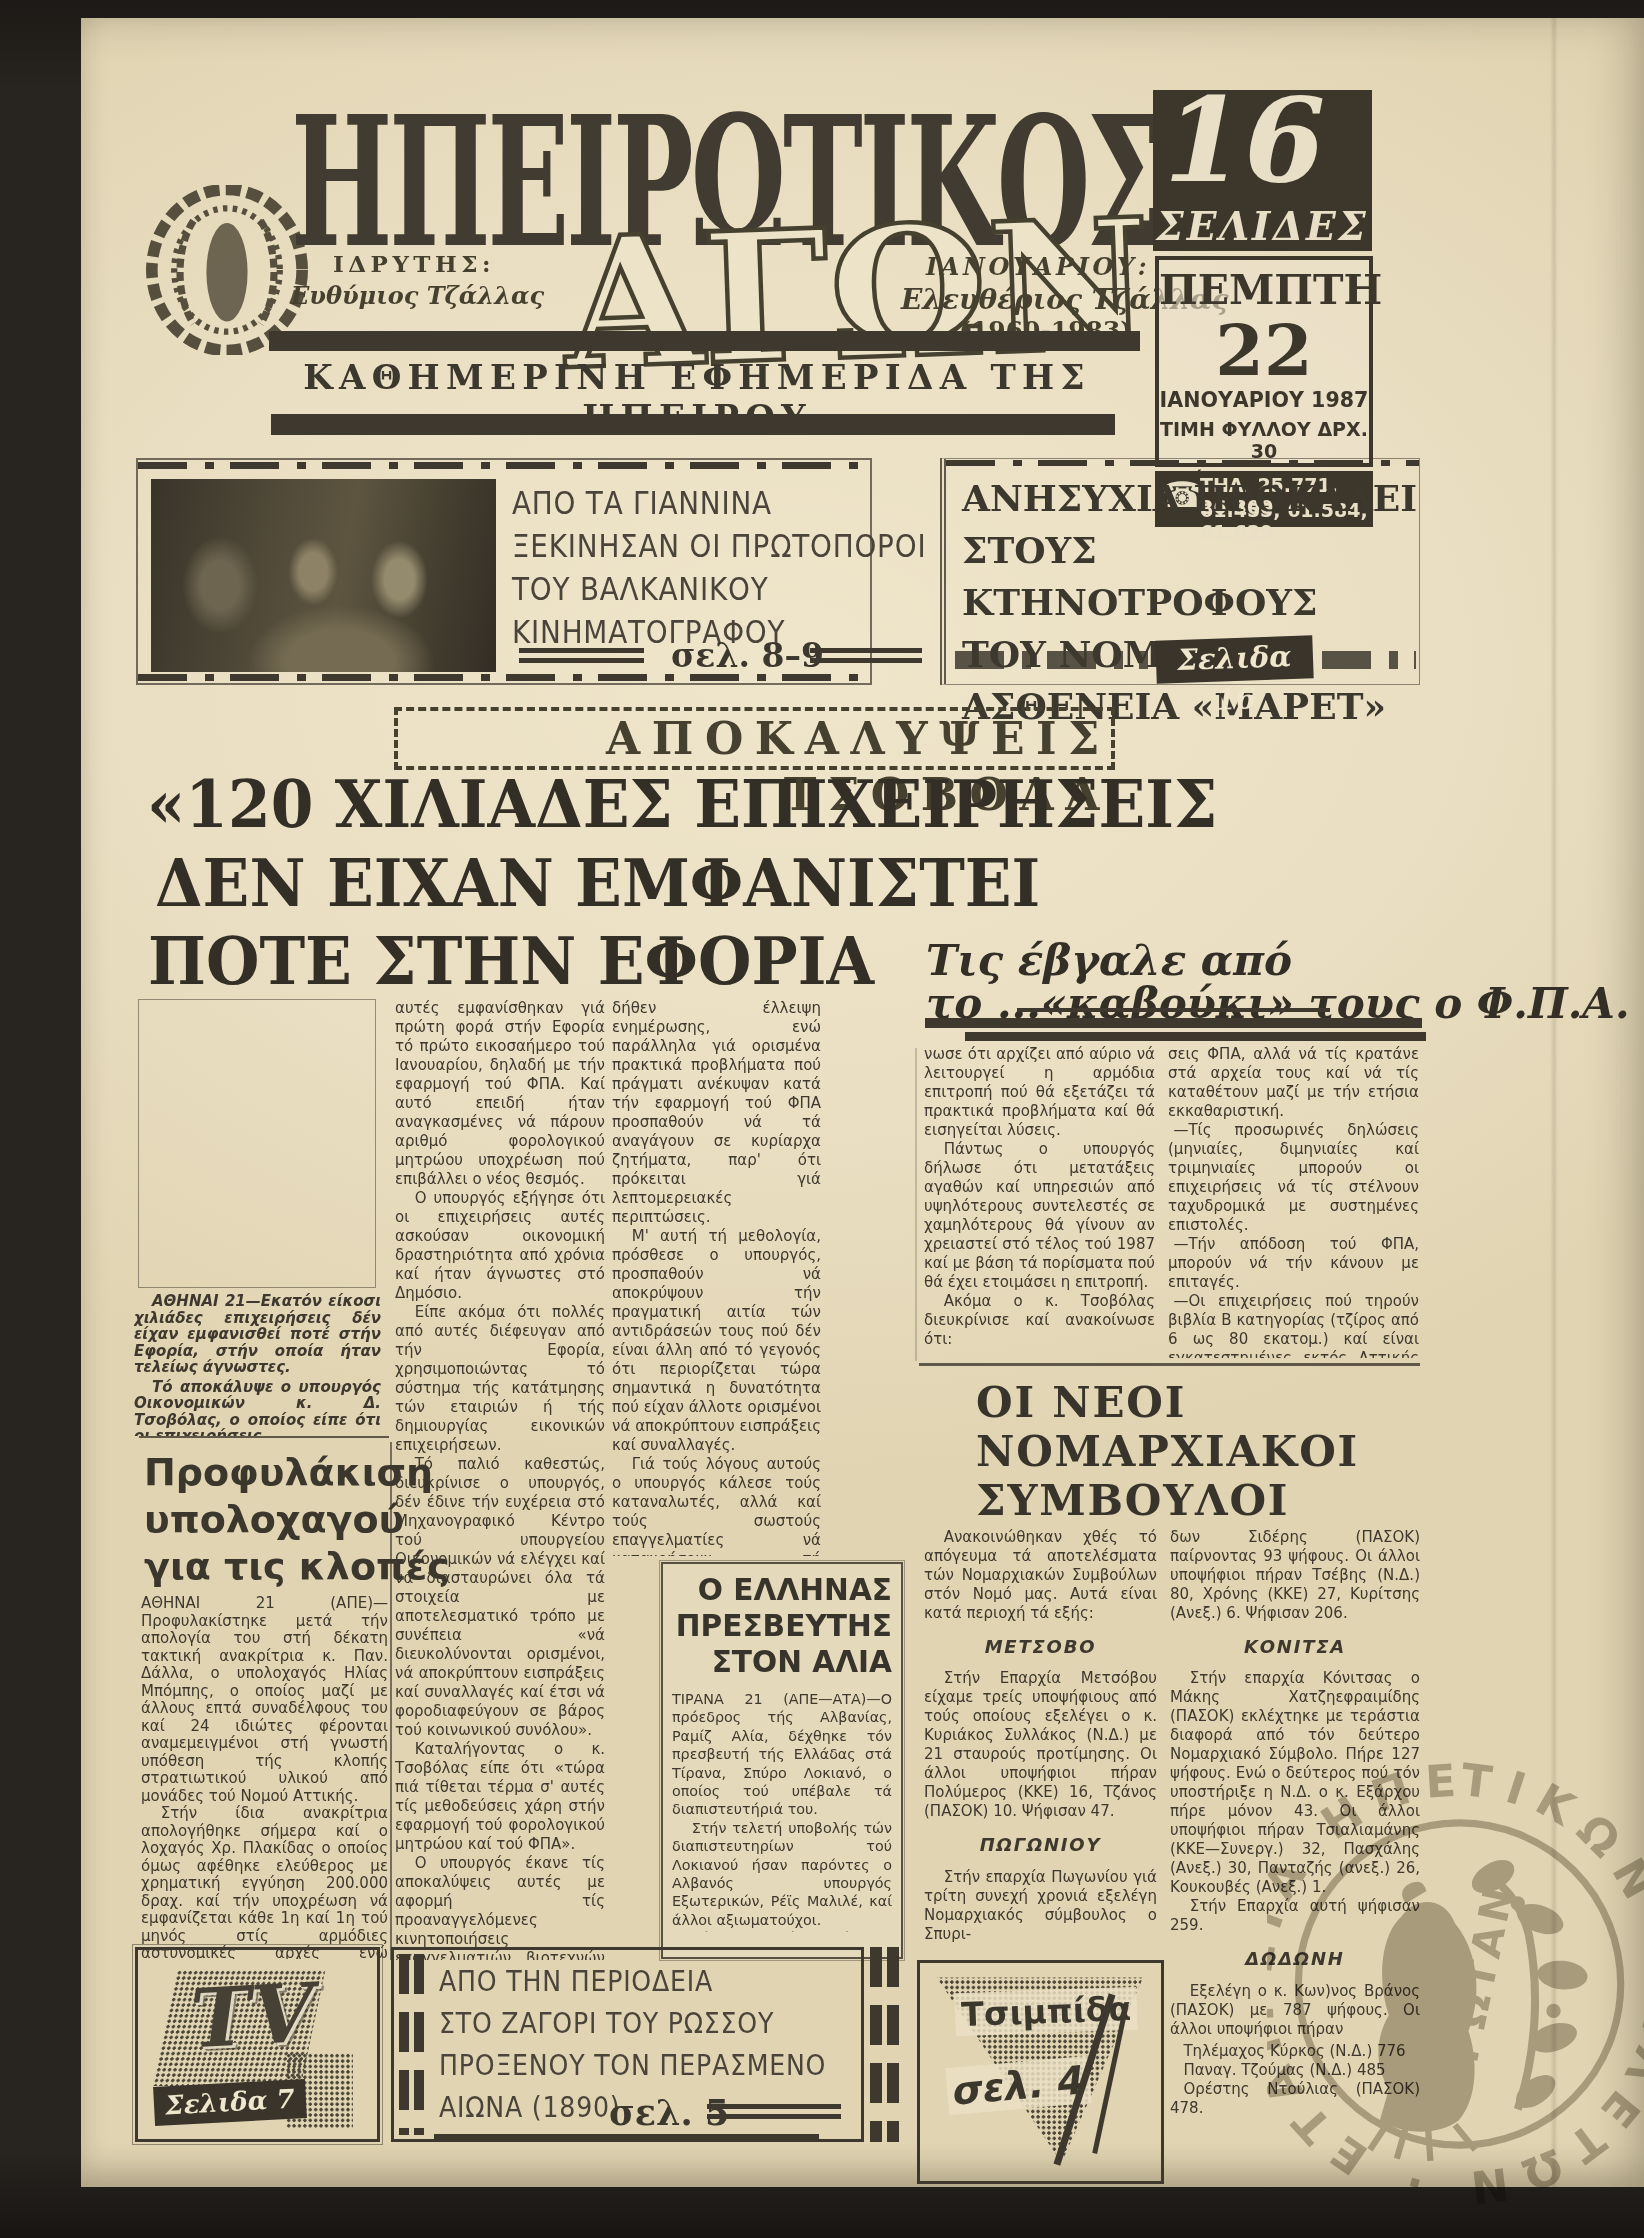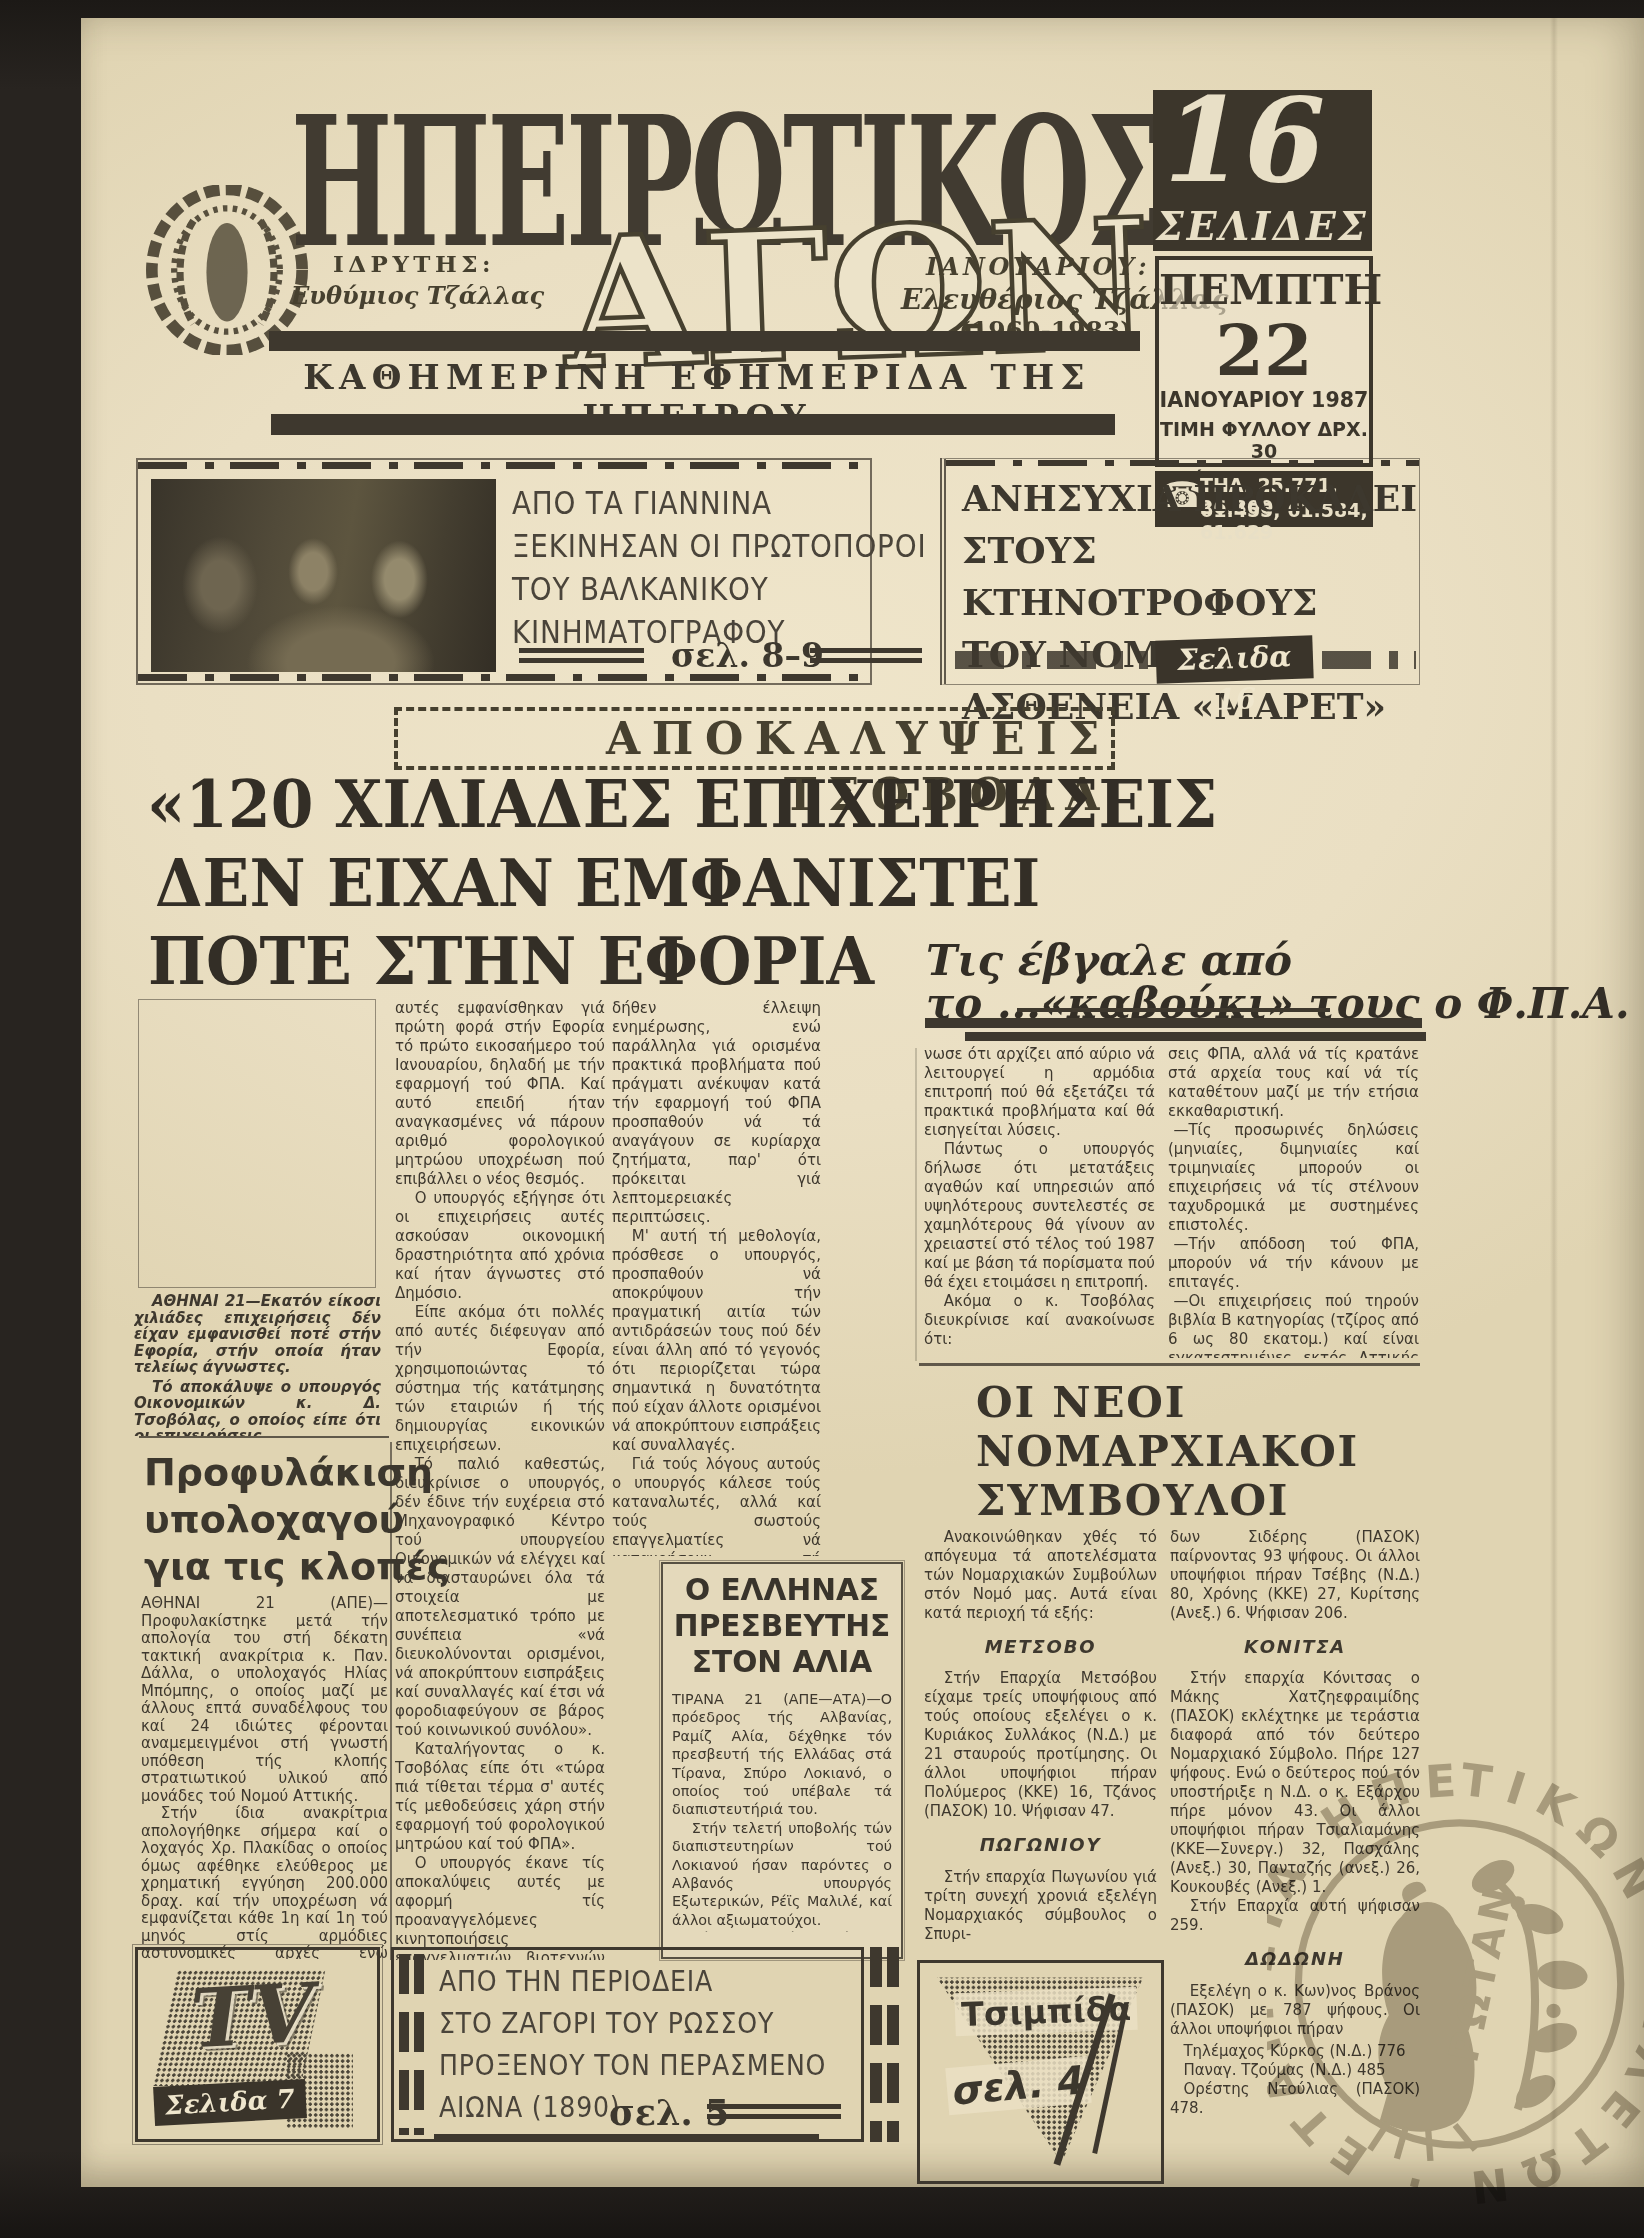--- a/index.html
+++ b/index.html
@@ -189,21 +189,21 @@
     </div>
 
     <div class="abs t-body" style="left:1087px;top:1027px;width:251px;height:313px;overflow:hidden">
       <p class="cont">σεις ΦΠΑ, αλλά νά τίς κρατάνε στά αρχεία τους καί νά τίς καταθέτουν μαζί με τήν ετήσια εκκαθαριστική.</p>
       <p class="dash">—Τίς προσωρινές δηλώσεις (μηνιαίες, διμηνιαίες καί τριμηνιαίες μπορούν οι επιχειρήσεις νά τίς στέλνουν ταχυδρομικά με συστημένες επιστολές.</p>
       <p class="dash">—Τήν απόδοση τού ΦΠΑ, μπορούν νά τήν κάνουν με επιταγές.</p>
       <p class="dash">—Οι επιχειρήσεις πού τηρούν βιβλία Β κατηγορίας (τζίρος από 6 ως 80 εκατομ.) καί είναι εγκατεστημένες εκτός Αττικής θά υποβάλλουν προσωρινές δηλώσεις ανά δίμηνο.</p>
     </div>
 
     <div class="abs" style="left:580px;top:1544px;width:242px;height:397px;border:2.7px solid rgba(62,56,46,.85);outline:0.9px solid rgba(62,56,46,.4);outline-offset:1.8px;padding:8px 9px;background:rgba(236,227,203,.35)">
-      <div style="text-align:center;font-weight:bold;font-size:29.6px;line-height:36px;color:#39342b;font-family:'DejaVu Sans',sans-serif">
+      <div style="text-align:right;font-weight:bold;font-size:29.6px;line-height:36px;color:#39342b;font-family:'DejaVu Sans',sans-serif">
         <div>Ο ΕΛΛΗΝΑΣ</div>
         <div>ΠΡΕΣΒΕΥΤΗΣ</div>
         <div>ΣΤΟΝ ΑΛΙΑ</div>
       </div>
       <div class="t-body" style="margin-top:9.9px;font-size:14.3px;line-height:18.4px;height:242px;overflow:hidden">
         <p class="cont">ΤΙΡΑΝΑ 21 (ΑΠΕ—ΑΤΑ)—Ο πρόεδρος τής Αλβανίας, Ραμίζ Αλία, δέχθηκε τόν πρεσβευτή τής Ελλάδας στά Τίρανα, Σπύρο Λοκιανό, ο οποίος τού υπέβαλε τά διαπιστευτήριά του.</p>
         <p>Στήν τελετή υποβολής τών διαπιστευτηρίων τού Λοκιανού ήσαν παρόντες ο Αλβανός υπουργός Εξωτερικών, Ρέϊς Μαλιλέ, καί άλλοι αξιωματούχοι.</p>
         <p>Τόν Λοκιανό συνόδευαν διπλωμάτες τής ελληνικής πρεσβείας στά Τίρανα.</p>
       </div>
     </div>

